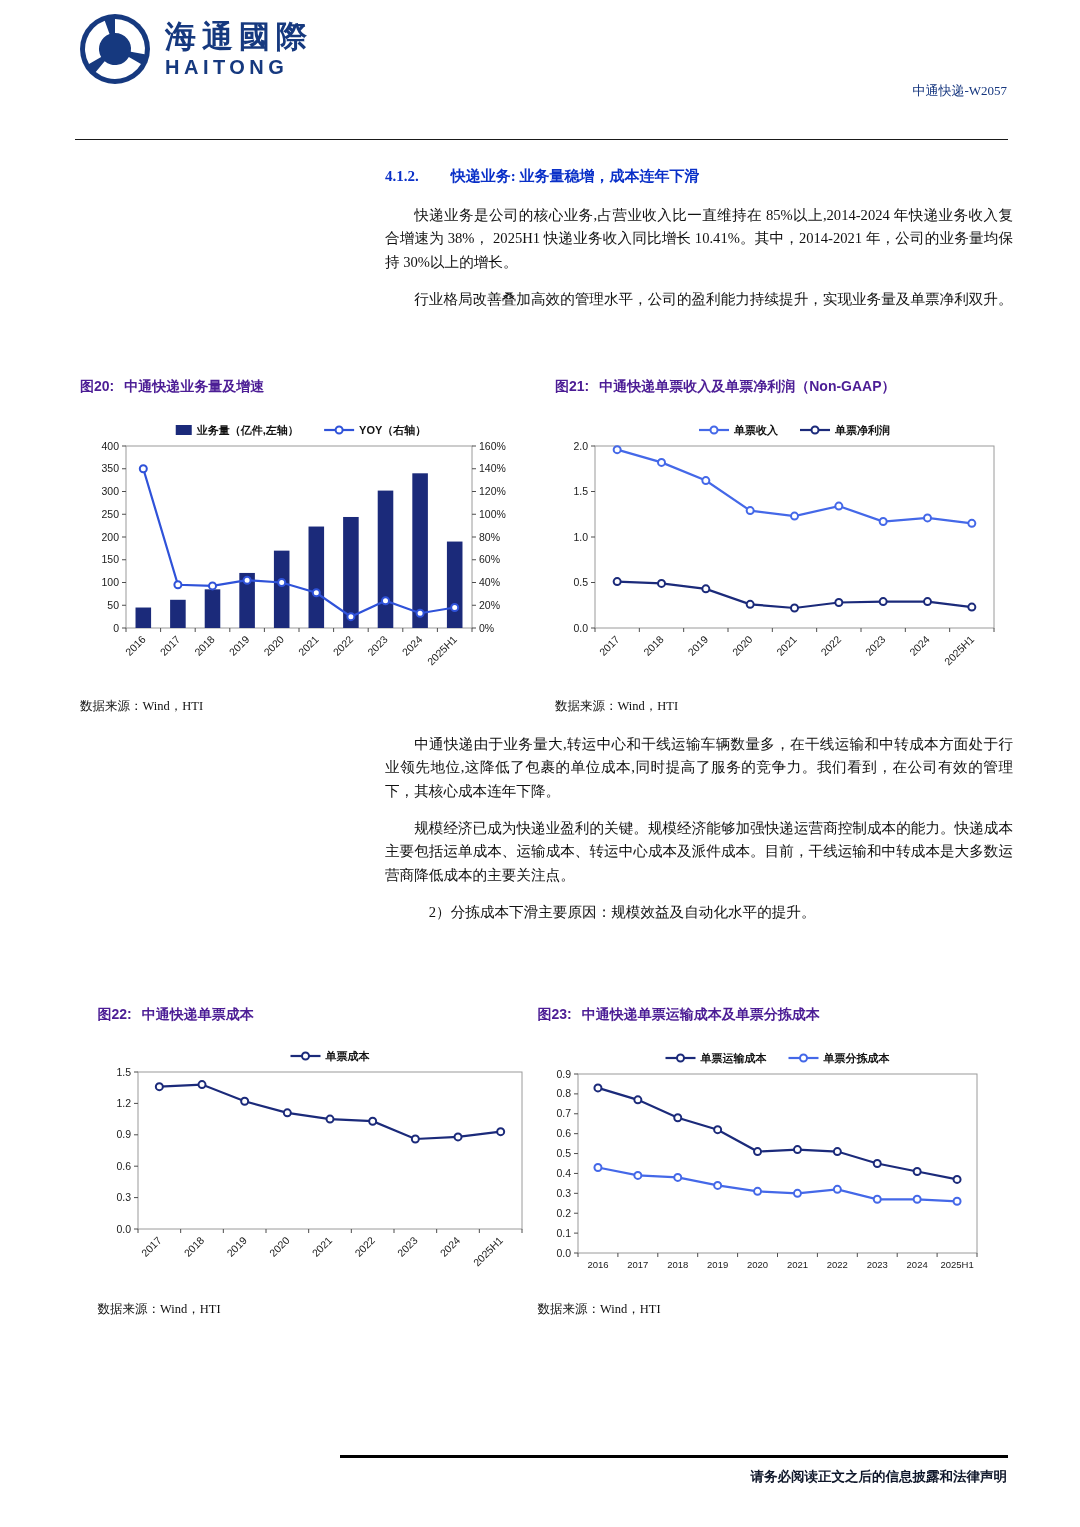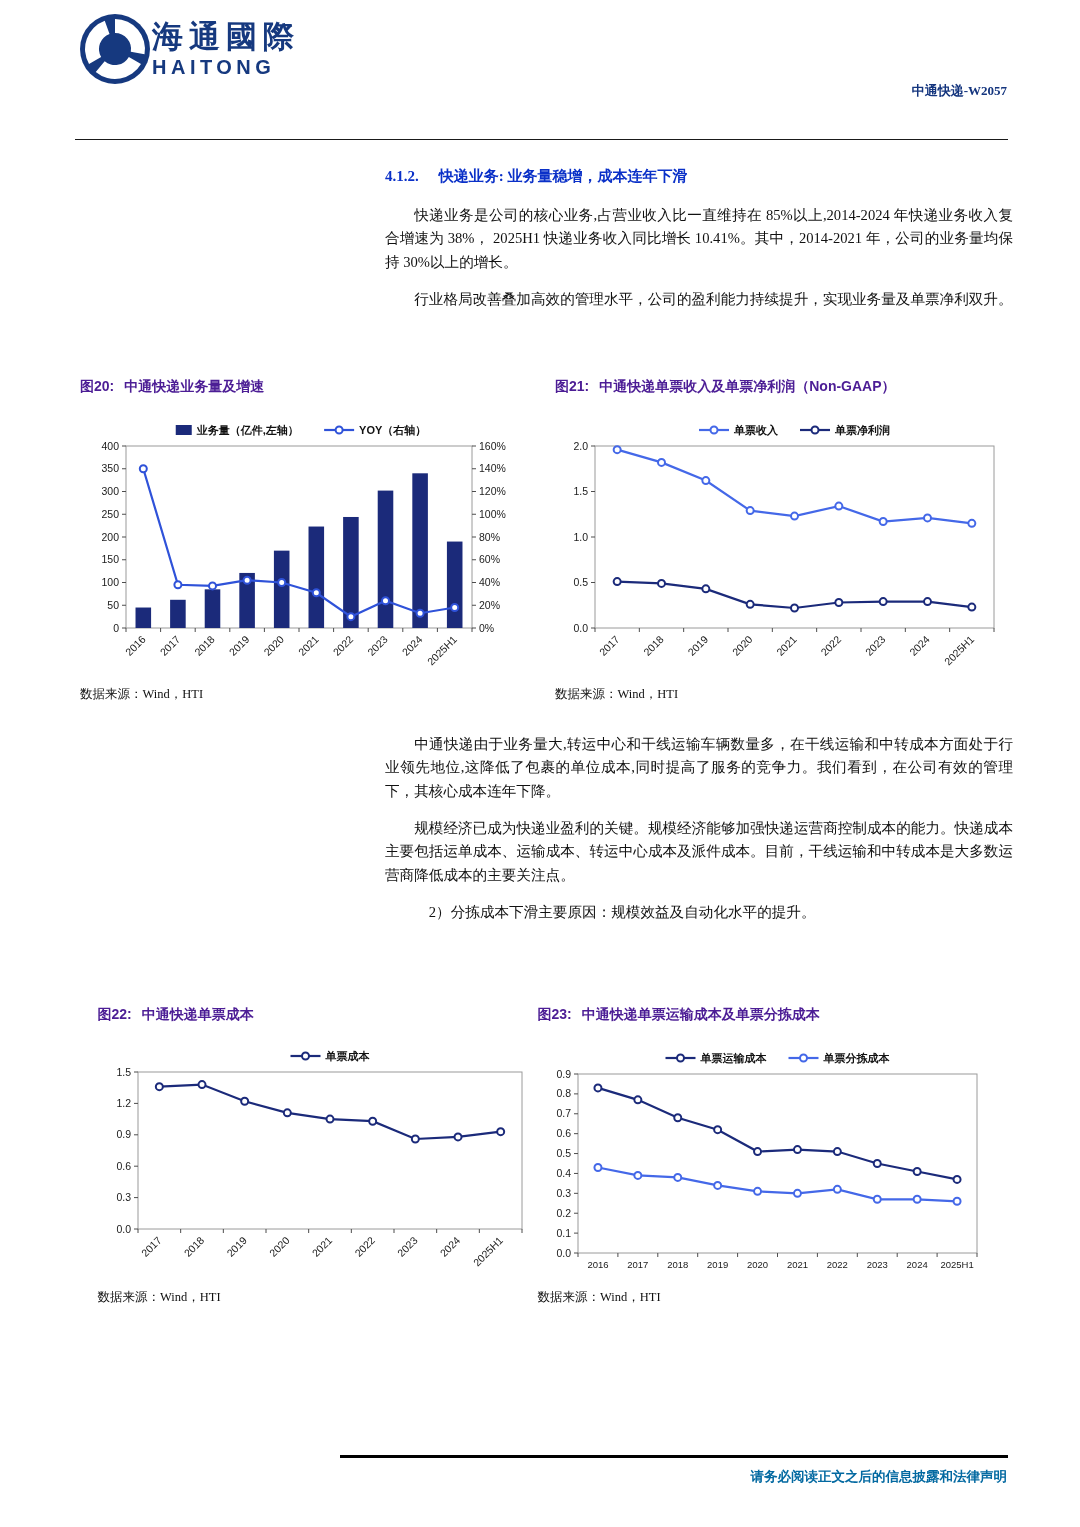--- a/index.html
+++ b/index.html
@@ -8,47 +8,47 @@
     position: relative;
     width: 1080px;
     height: 1527px;
     background: #ffffff;
     margin: 0 auto;
     font-family: "Liberation Serif", "DejaVu Serif", serif;
     color: #151515;
     overflow: hidden;
   }
   
-  .logo-wrap { position:absolute; left:78px; top:12px; display:flex; align-items:center;justify-content:center; }
+  .logo-wrap { position:absolute; left:78px; top:12px; display:flex; gap:13px; align-items:center;justify-content:center; }
   .logo-text-cn { font-family:"Liberation Sans","DejaVu Sans",sans-serif; font-size:31px; font-weight:bold; color:#16397F; letter-spacing:6px; line-height:1.1; }
   .logo-text-en { font-family:"Liberation Sans","DejaVu Sans",sans-serif; font-size:20px; font-weight:bold; color:#16397F; letter-spacing:4.5px; line-height:1.1; margin-top:2px; }
-  .doc-ref { position:absolute; top:82px; right:73px; font-size:13px; font-weight:bold; color:#14357E; }
+  .doc-ref { position:absolute; top:82px; right:73px; font-size:13px; font-weight:normal; color:#14357E; }
   .header-rule { position:absolute; top:139px; left:75px; width:933px; border-top:1.6px solid #1a1a1a; }
   
   .section-heading { position:absolute; top:167px; left:385px; font-size:15px; font-weight:bold; color:#0A30C8; }
-  .section-heading .sec-num { margin-right:20px; }
+  .section-heading .sec-num { margin-right:32px; }
   .text-block { position:absolute; width:628px; left:385px; }
   .text-block-1 { top:204px; }
   .text-block-2 { top:733px; }
   .text-block p { font-size:14.6px; line-height:1.60; text-align:justify; text-indent:2em; margin:0 0 14px; color:#111; }
   .text-block .list-item { font-size:14.6px; line-height:1.62; padding-left:3em; margin:0 0 4px; color:#111; }
   
   .fig-row { position:absolute; left:80px; width:928px; display:flex; justify-content:space-between; }
   .fig-row-1 { top:378px; }
   .fig-row-2 { top:1006px;justify-content:center; }
   .fig { width:440px; }
   .fig.wide { width:453px; }
   figcaption { font-family:"Liberation Sans","DejaVu Sans",sans-serif; font-size:14px; font-weight:bold; color:#4c1d95; }
   figcaption .fig-label { margin-right:10px; }
   .chart { margin-top:16px; }
   .chart text { font-family:"Liberation Sans","DejaVu Sans",sans-serif; }
-  .source { font-size:12.5px; color:#111; }
+  .source { margin-top:12px; font-size:12.5px; color:#111; }
   
   .footer-rule { position:absolute; top:1455px; left:340px; width:668px; border-top:3px solid #000; }
-  .footer-text { position:absolute; top:1468px; right:73px; font-size:13.5px; font-weight:bold; color:#0369a1; }
+  .footer-text { position:absolute; top:1468px; right:73px; font-size:13.5px; font-weight:bold; color:#0f172a; }
 </style>
 </head>
 <body>
 
 <div class="page">
 
   <div class="logo-wrap">
     <svg width="74" height="74" viewBox="0 0 74 74">
       <circle cx="37" cy="37" r="35" fill="#16397F"></circle>
       <g fill="#ffffff">

